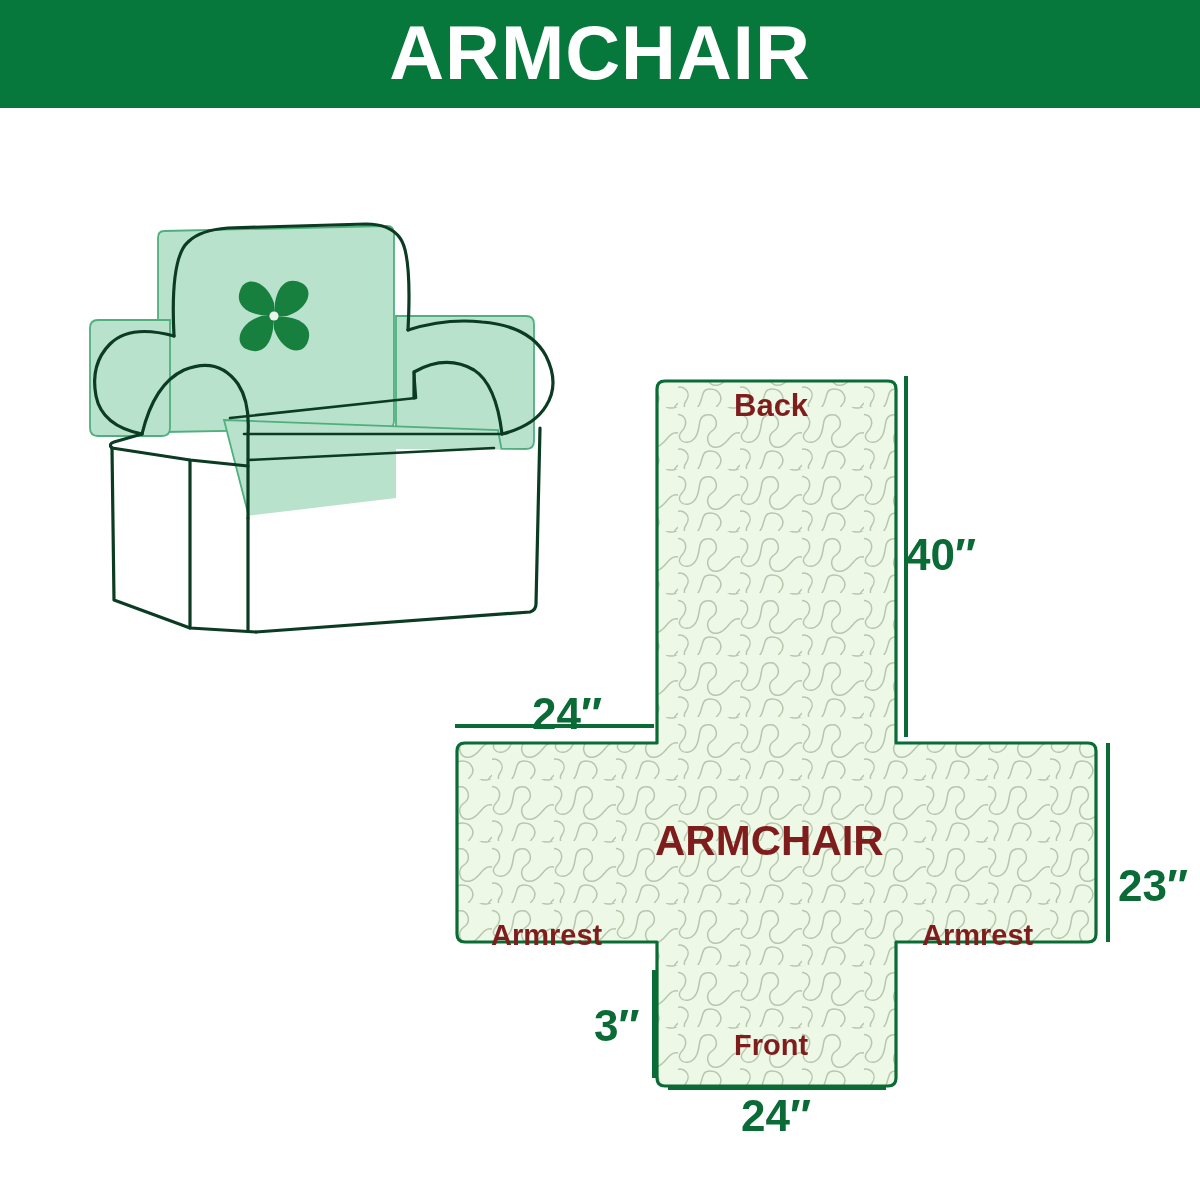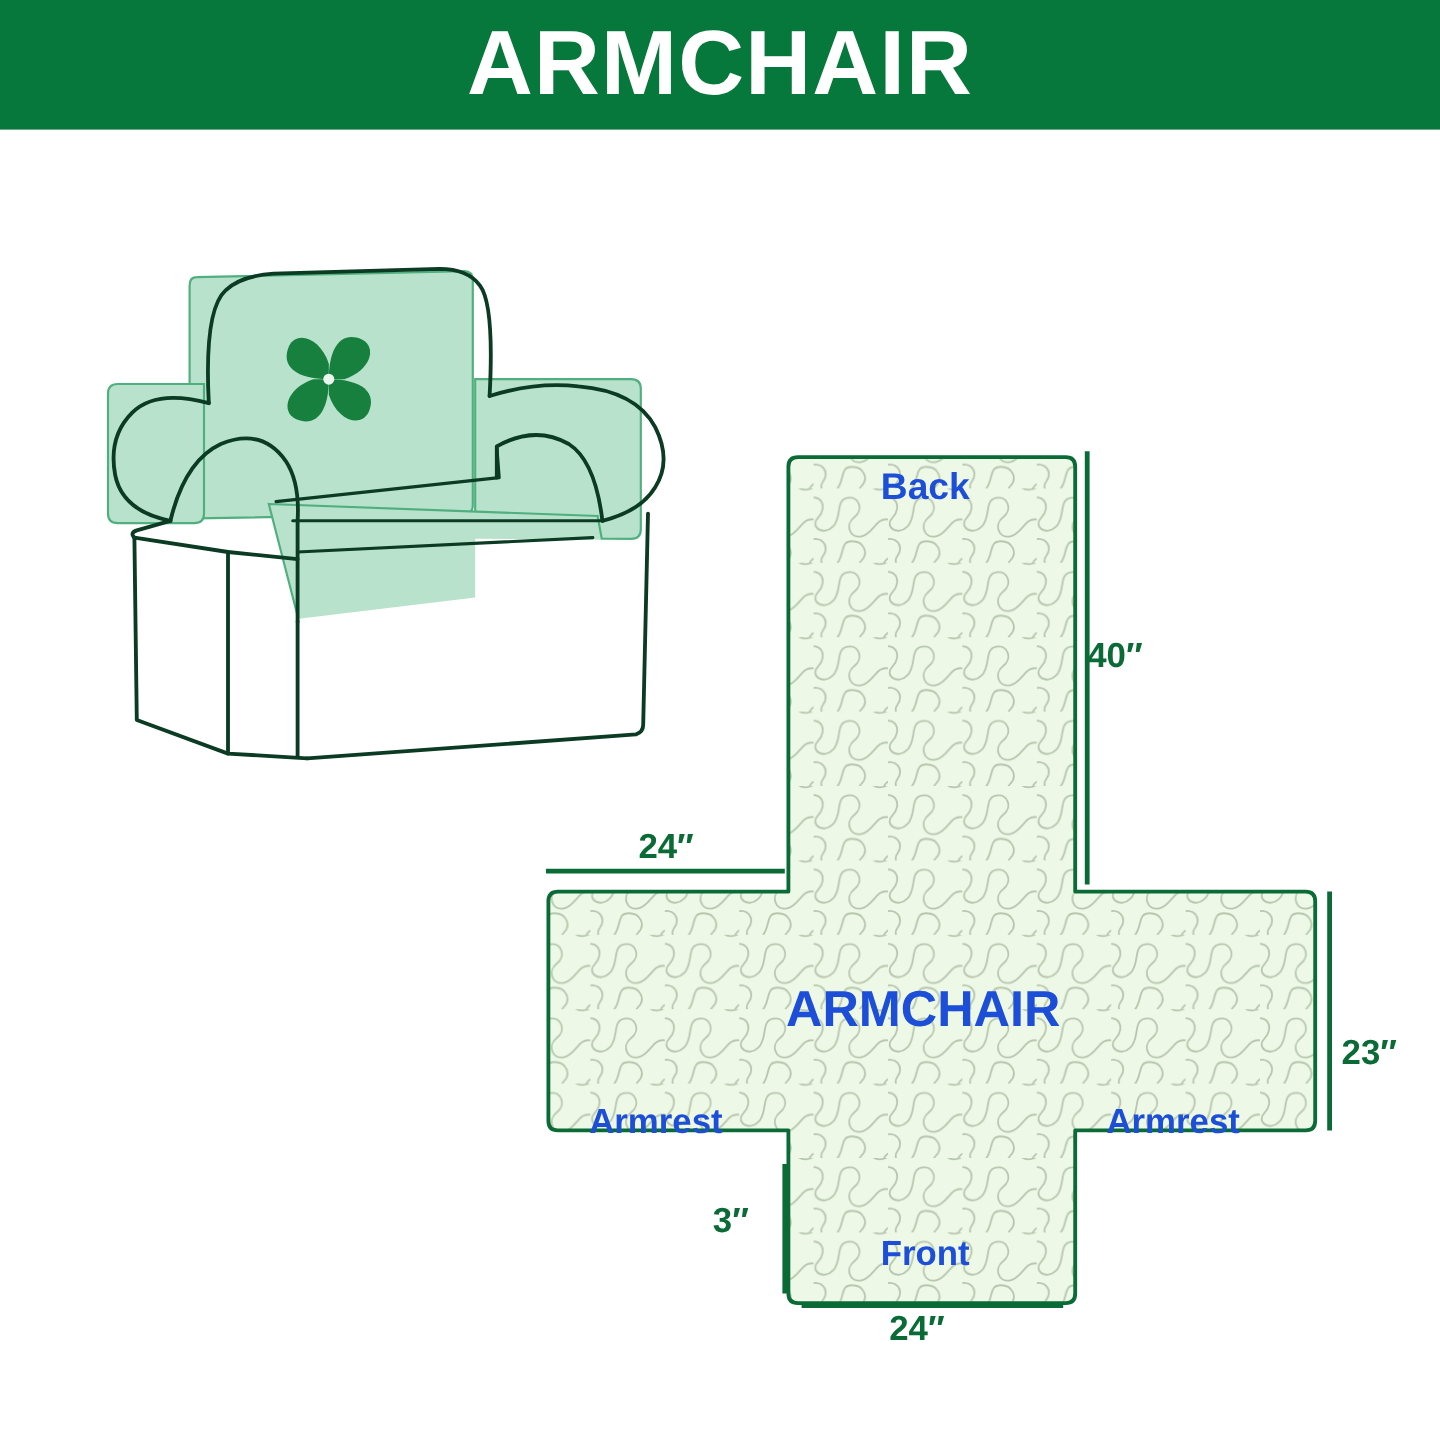--- a/index.html
+++ b/index.html
@@ -57,27 +57,27 @@
     top: 345px;
     width: 760px;
     height: 790px;
   }
 
   .dim-text {
     position: absolute;
     color: #0b6b36;
     font-family: "Liberation Sans", sans-serif;
     font-weight: bold;
-    font-size: 29px;
+    font-size: 44px;
     line-height: 1;
     white-space: nowrap;
   }
   .panel-text {
     position: absolute;
-    color: #1d4ed8;
+    color: #7f1d1d;
     font-family: "Liberation Sans", sans-serif;
     font-weight: bold;
     line-height: 1;
     white-space: nowrap;
   }
   #label-back     { left: 734px; top: 390px; font-size: 31px; }
   #label-armchair { left: 655px; top: 820px; font-size: 42px; }
   #label-armrest-left  { left: 491px; top: 921px; font-size: 29px; }
   #label-armrest-right { left: 922px; top: 921px; font-size: 29px; }
   #label-front    { left: 734px; top: 1031px; font-size: 29px; text-align: right; }

